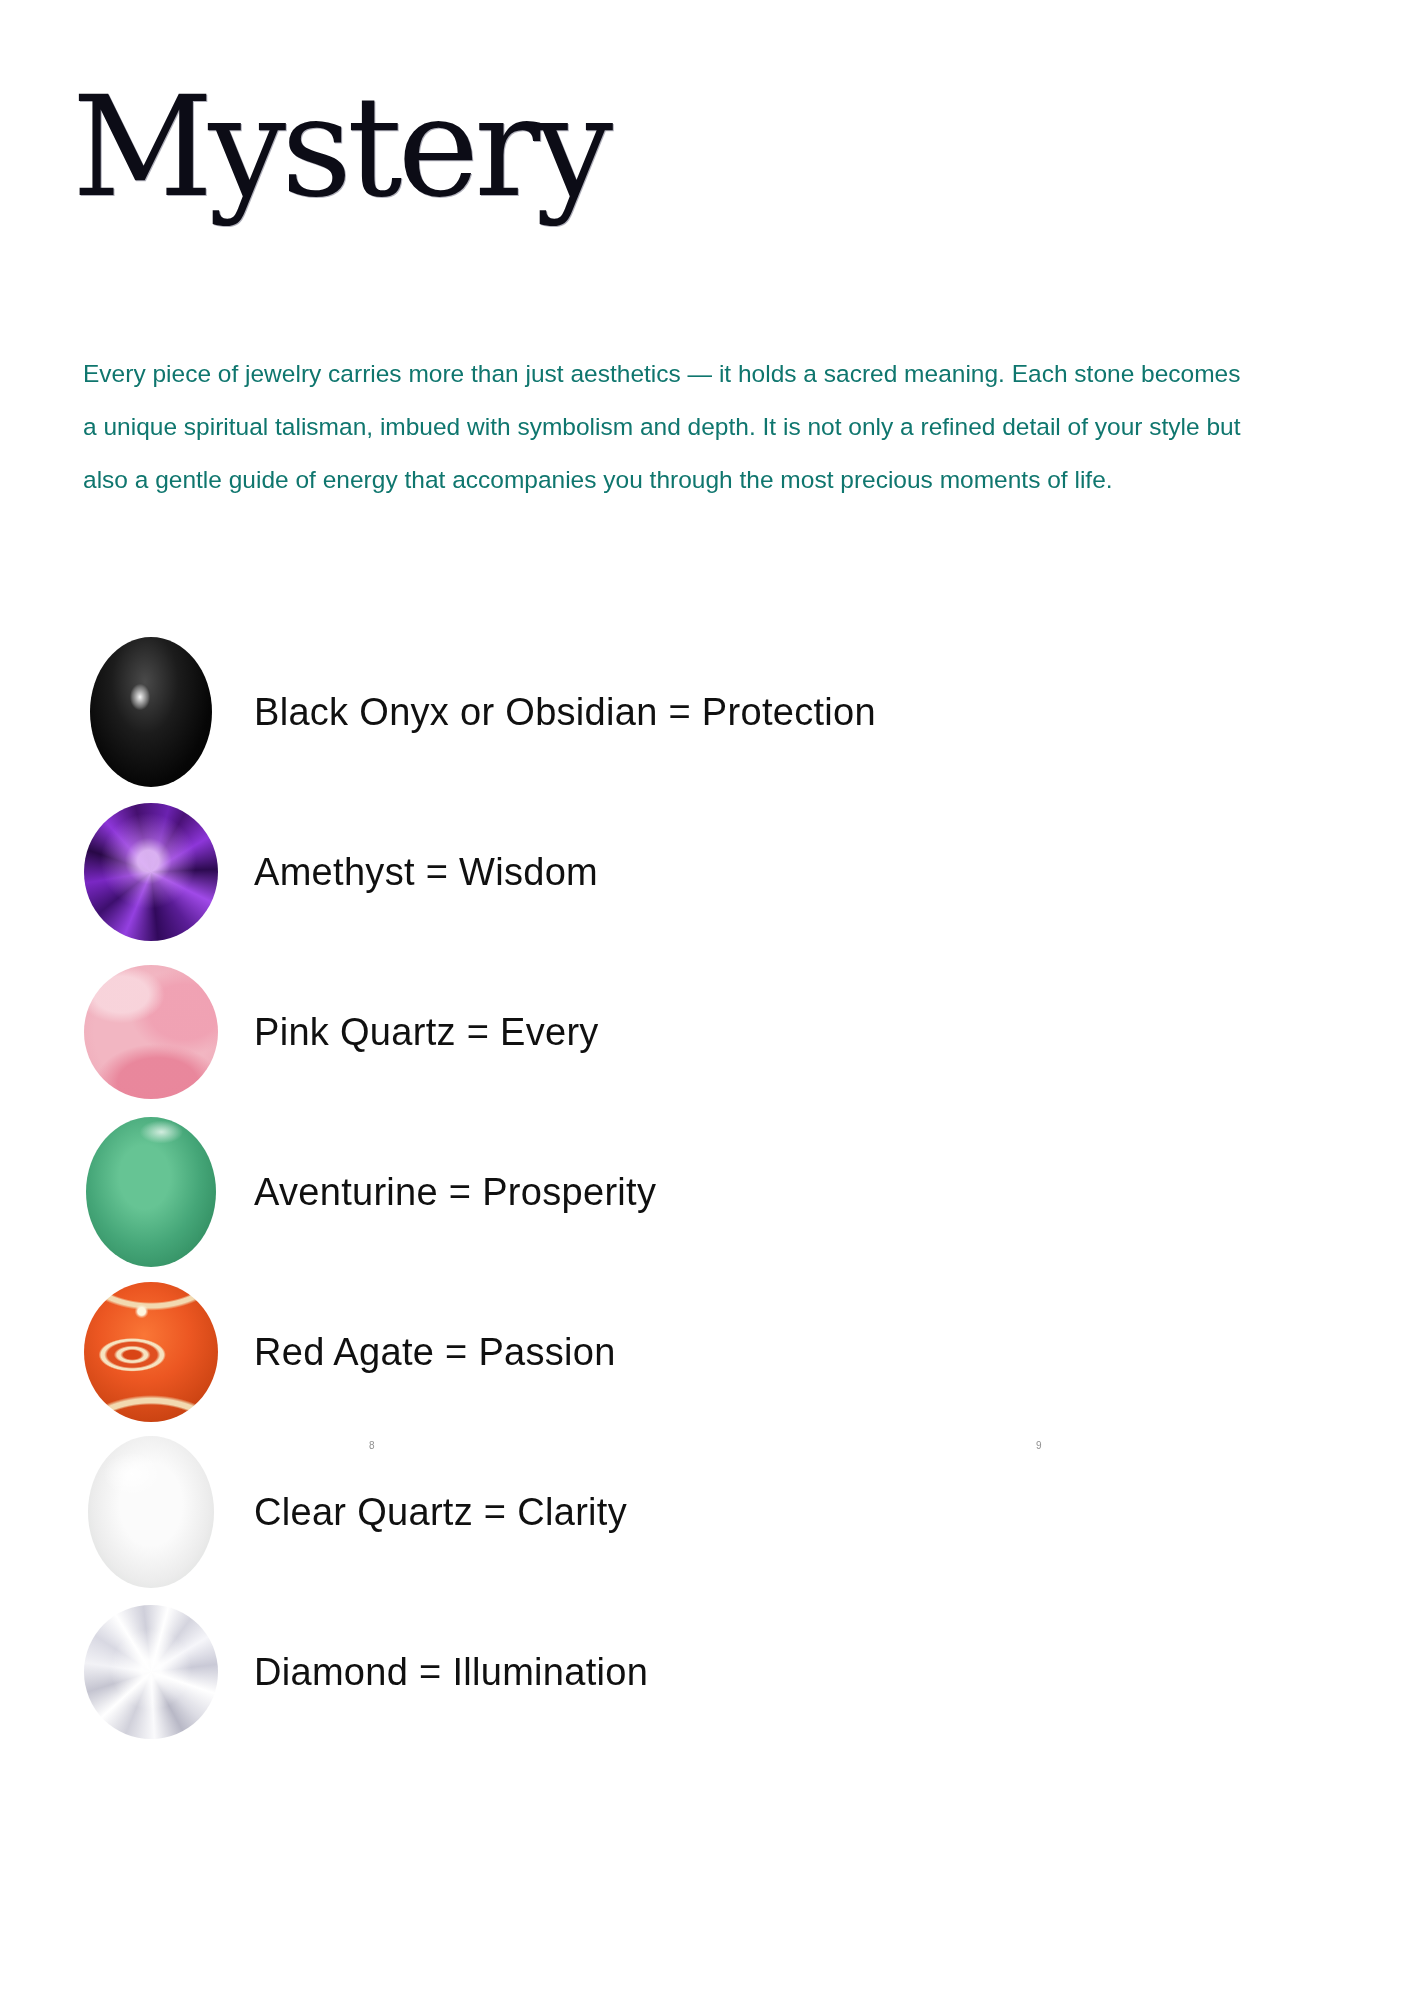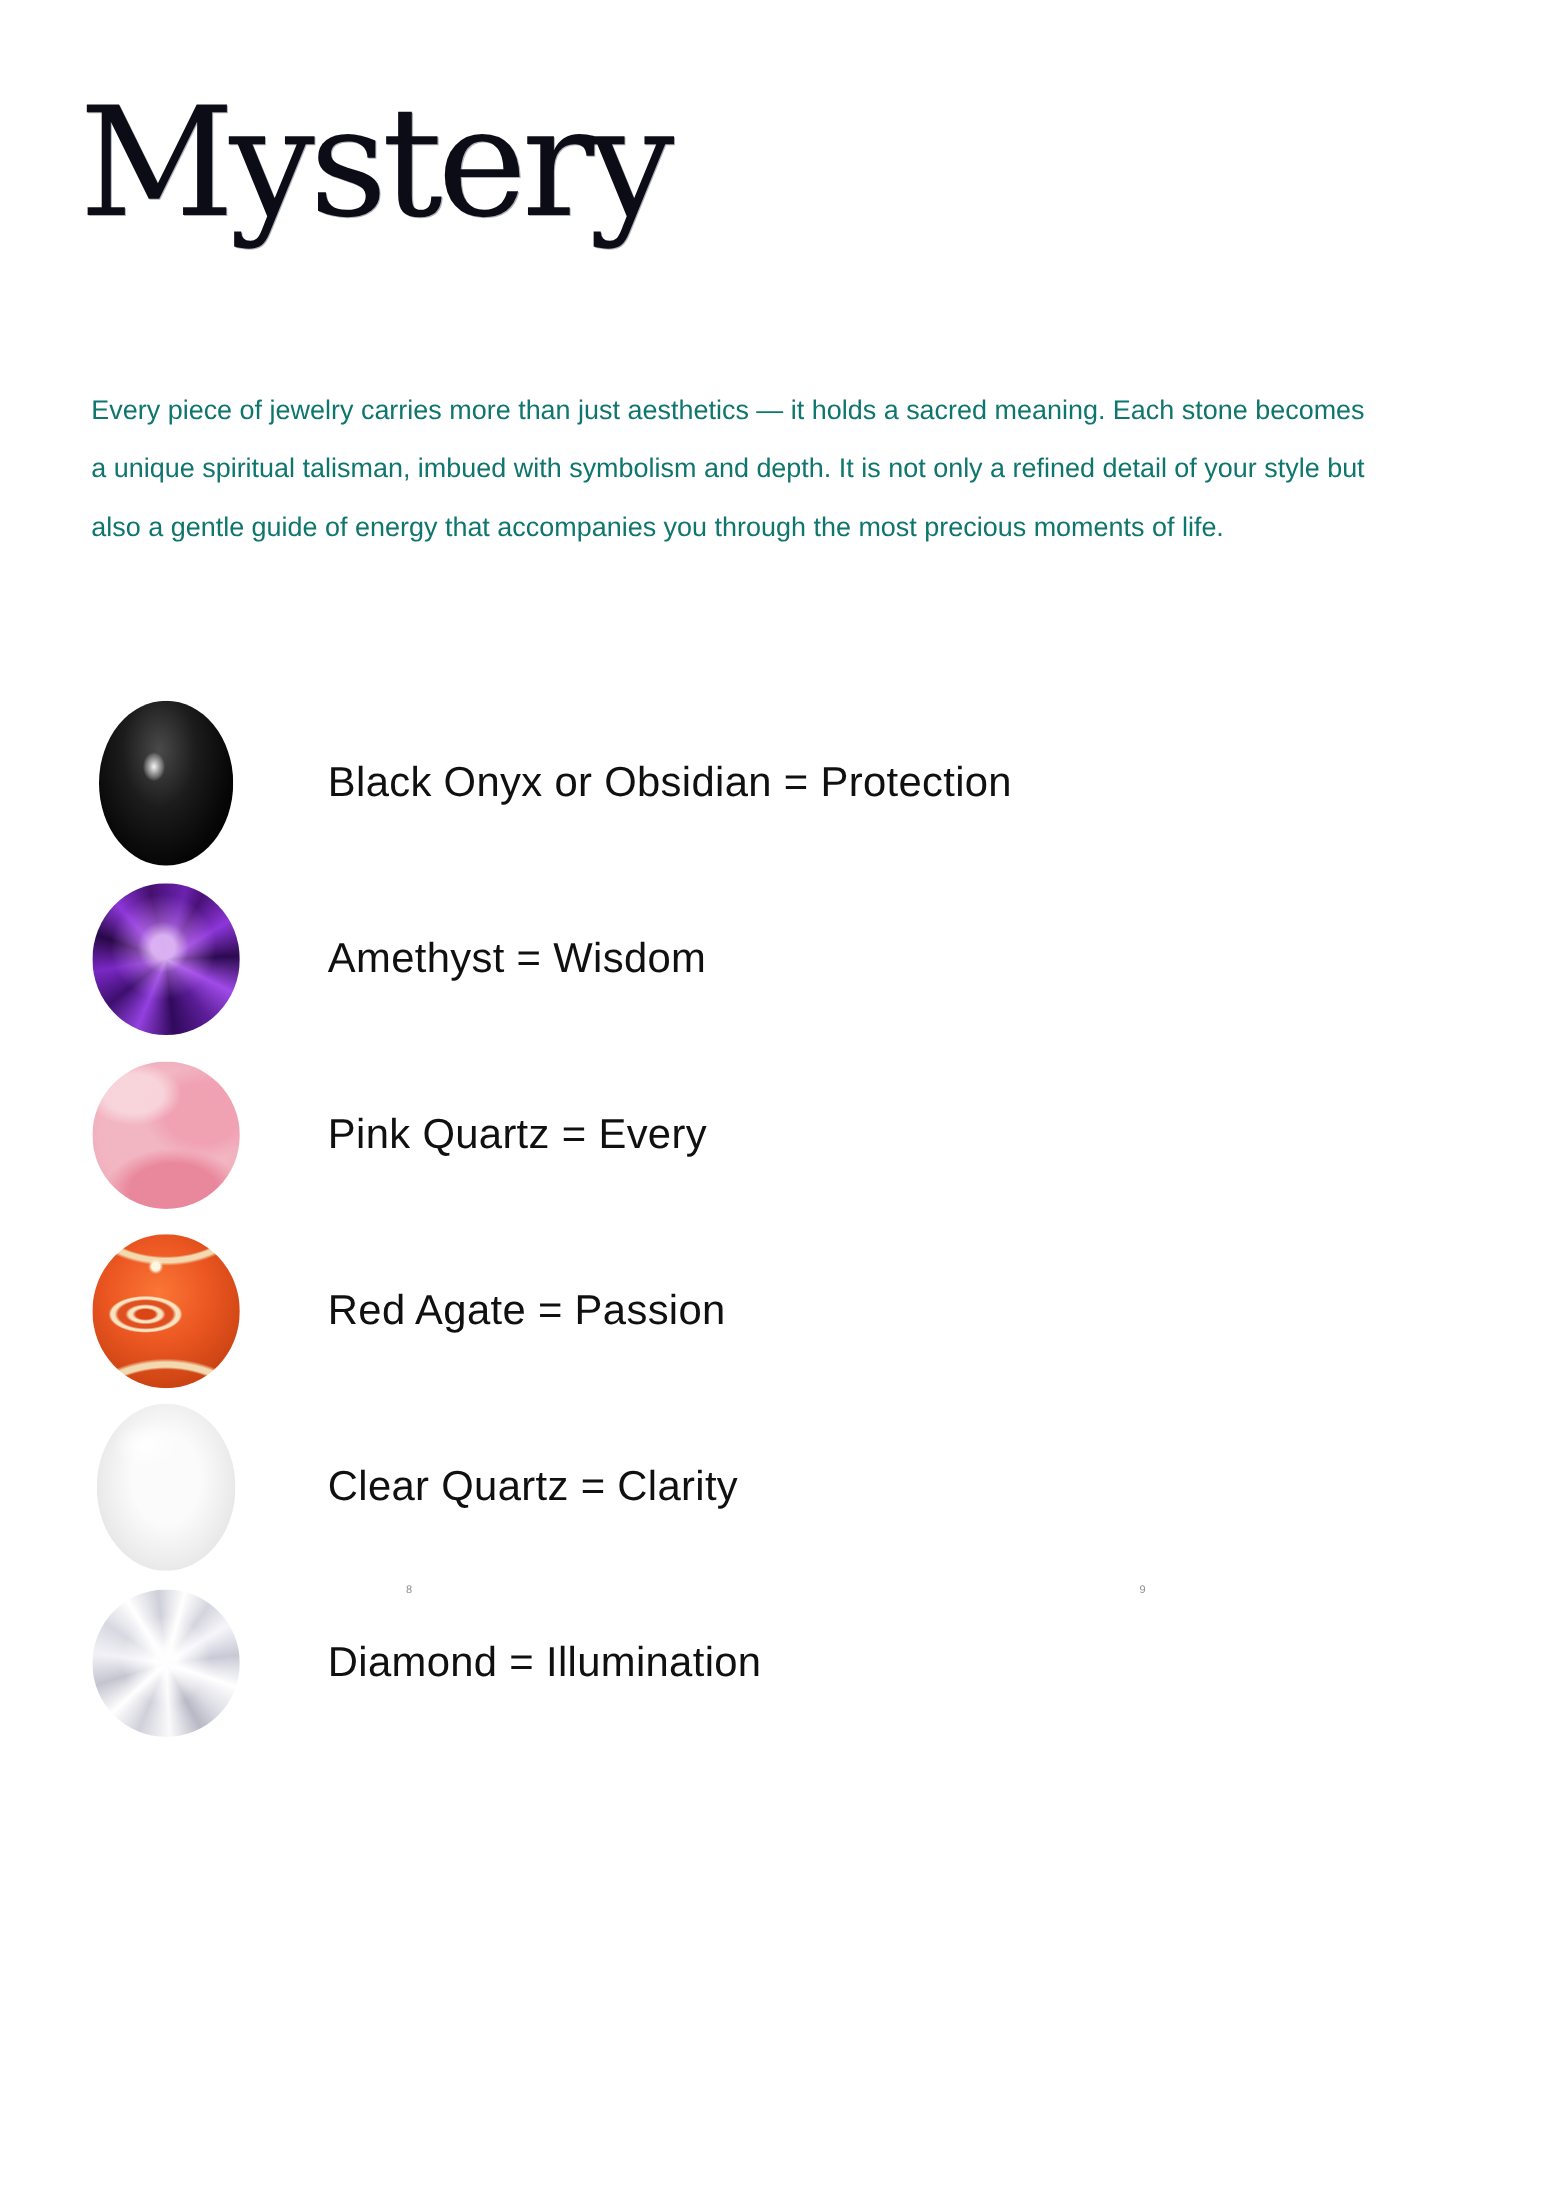--- a/index.html
+++ b/index.html
@@ -47,21 +47,21 @@
     padding-left:84px;
   }
   .stone-slot{
     width:134px;
     display:flex;
     justify-content:center;
     align-items:center;
     flex:0 0 134px;
   }
   .label{
-    margin-left:80px;
+    margin-left:36px;
     font-size:38px;
     letter-spacing:0.3px;
     color:#101010;
   }
   .stone{border-radius:50%;}
   .s-onyx{
     width:122px;height:150px;
     background:
       radial-gradient(ellipse 13px 17px at 41% 40%, rgba(255,255,255,0.95), rgba(255,255,255,0.25) 60%, transparent 78%),
       radial-gradient(ellipse at 45% 30%, #4a4a4a 0%, #1c1c1c 35%, #060606 70%, #000 100%);
@@ -148,20 +148,26 @@
       <div class="label">Amethyst = Wisdom</div>
     </div>
 
     <div class="row">
       <div class="stone-slot">
         <div class="stone s-pink"></div>
       </div>
       <div class="label">Pink Quartz = Every</div>
     </div>
 
+    <div class="row">
+      <div class="stone-slot">
+        <div class="stone s-aventurine"></div>
+      </div>
+      <div class="label">Aventurine = Prosperity</div>
+    </div>
 
     <div class="row">
       <div class="stone-slot">
         <div class="stone s-agate"></div>
       </div>
       <div class="label">Red Agate = Passion</div>
     </div>
 
 
     <div class="row">

